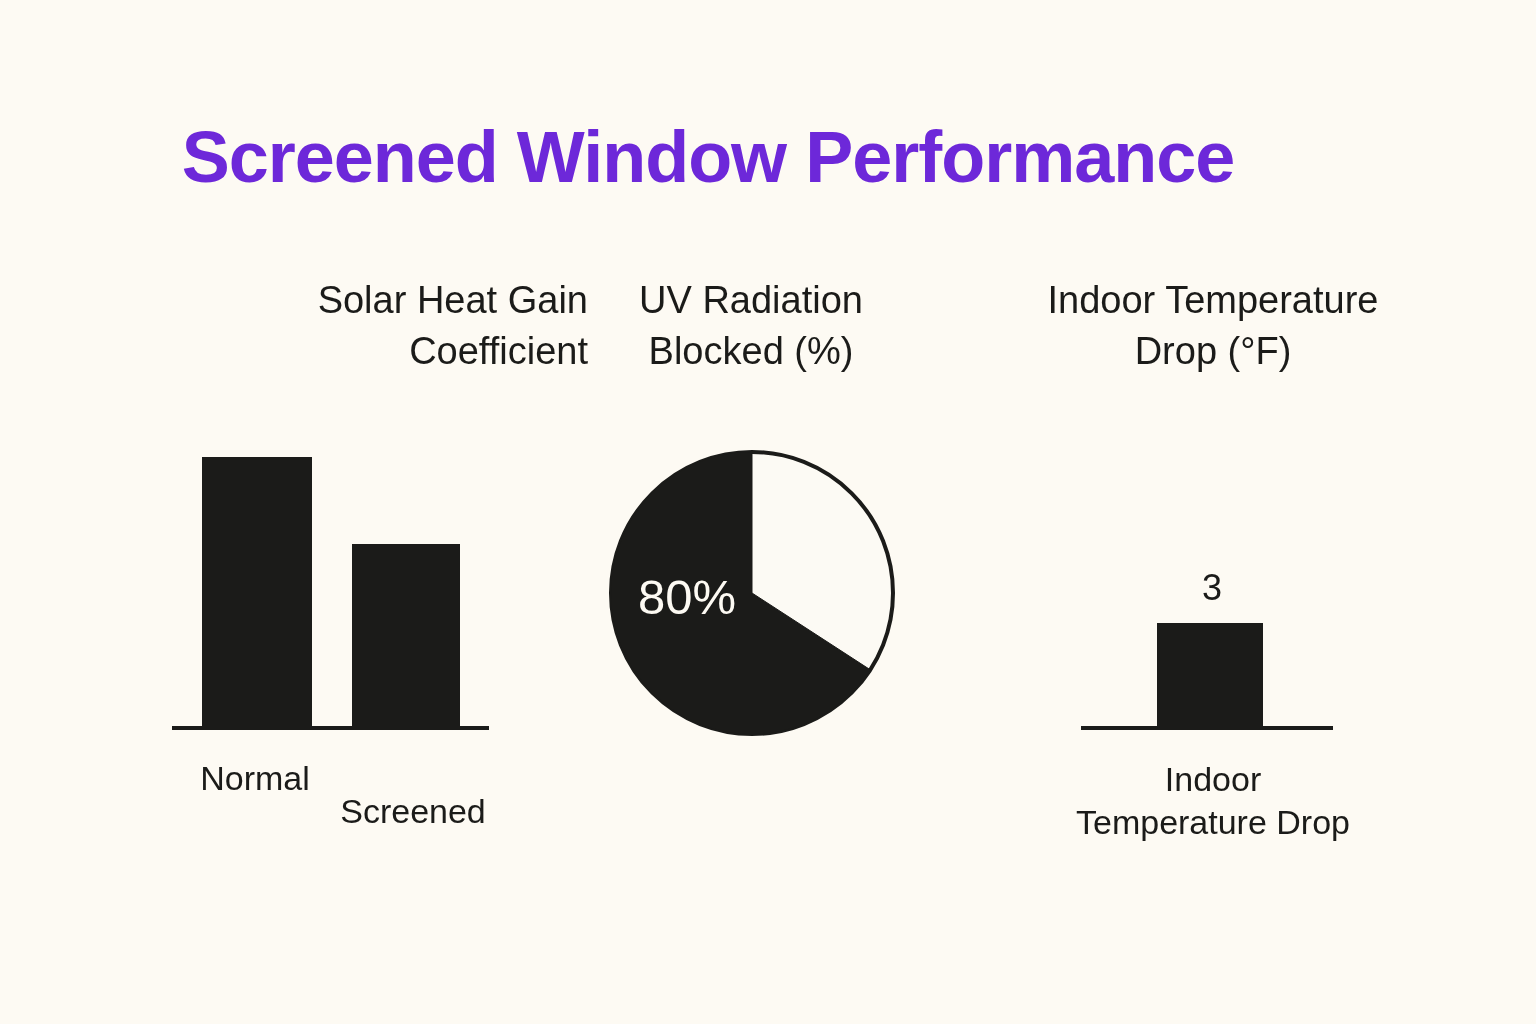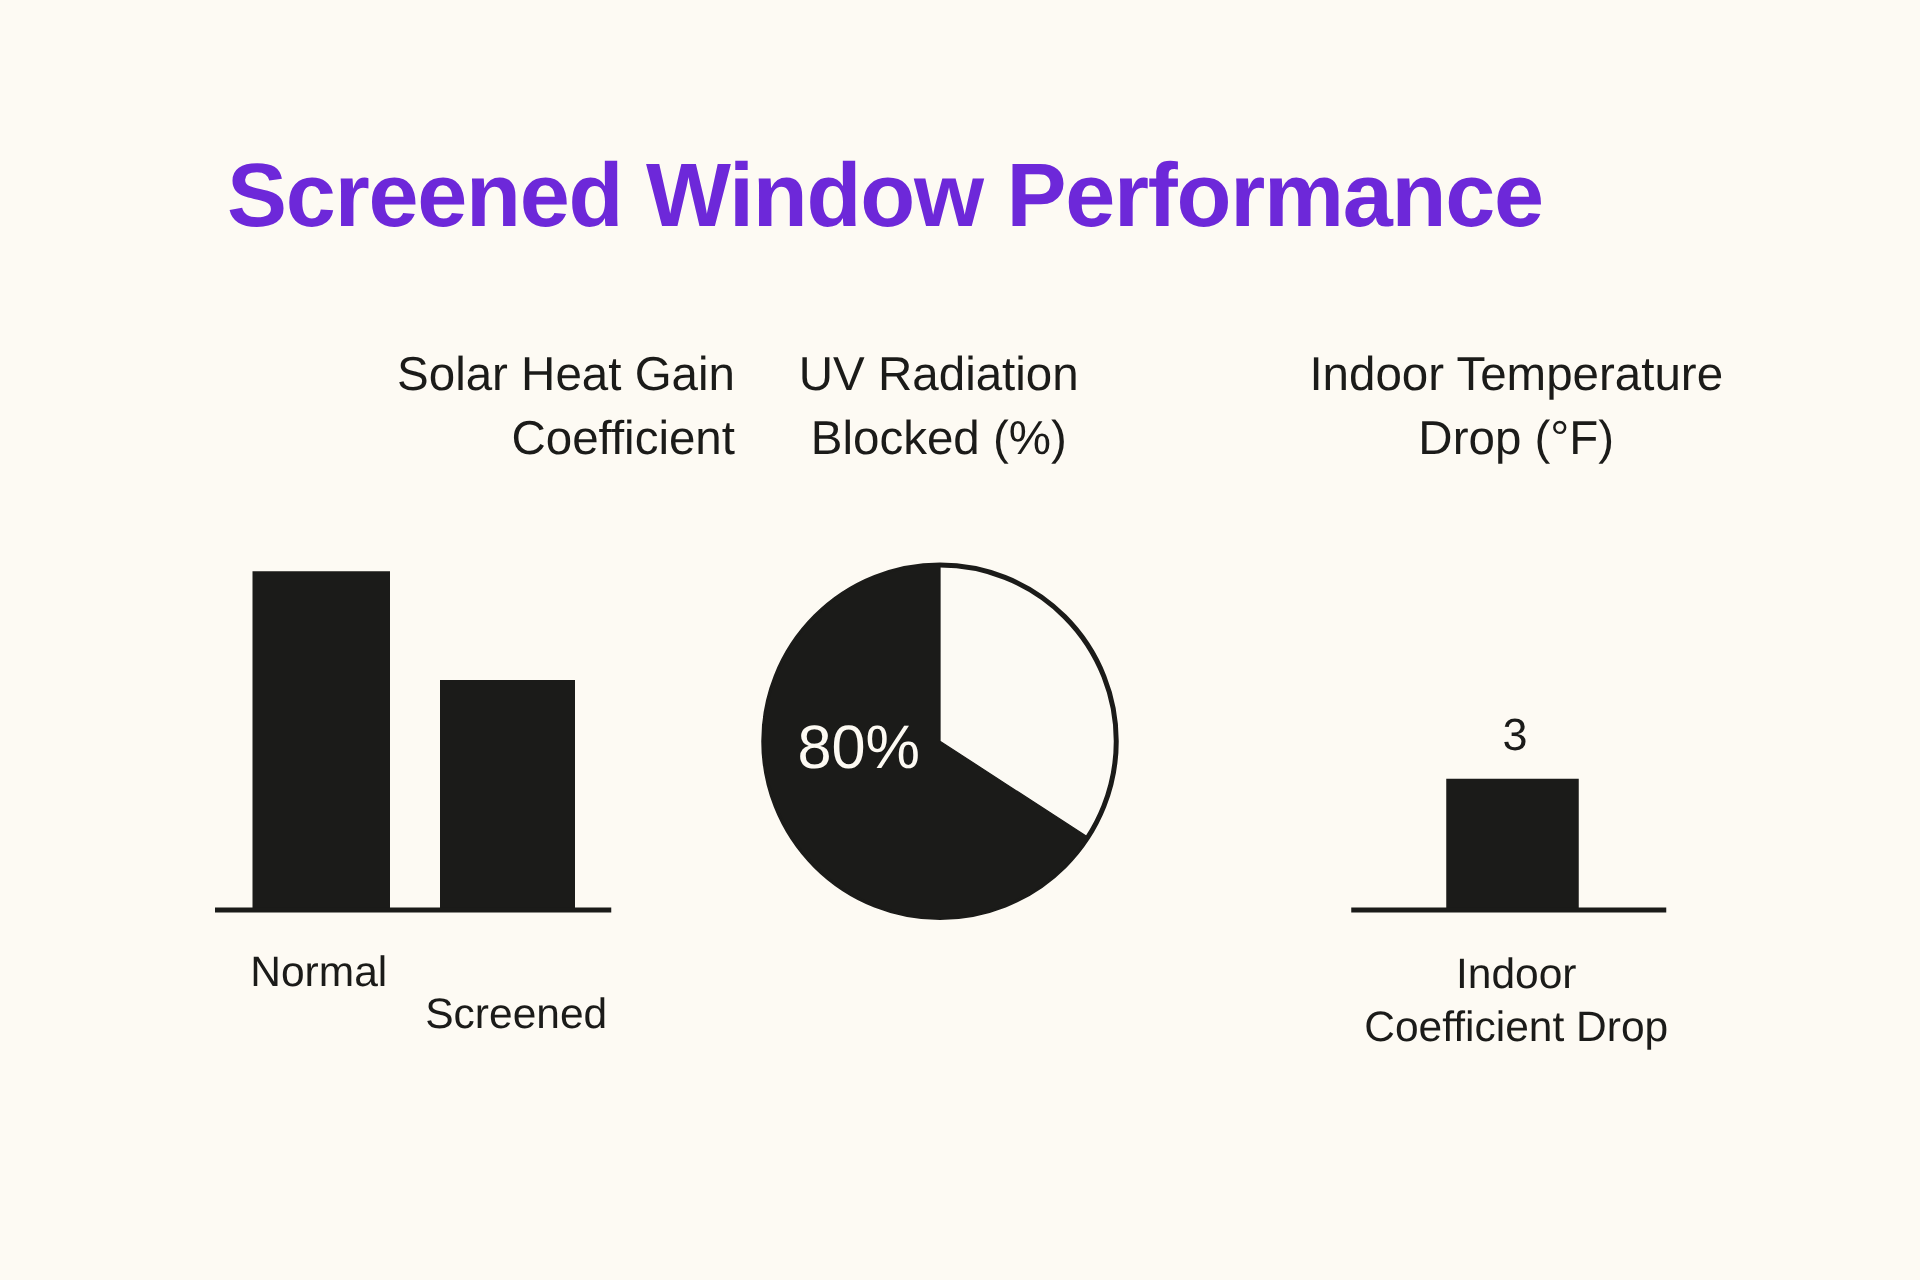--- a/index.html
+++ b/index.html
@@ -108,16 +108,16 @@
     <circle cx="150" cy="150" r="141" fill="#fcfaf4" stroke="#1b1b19" stroke-width="4"></circle>
     <path fill="#1b1b19" stroke="#1b1b19" stroke-width="1" d="M 150 150 L 268.3 226.8 A 141 141 0 1 1 150 9 Z"></path>
     <text x="85" y="171" text-anchor="middle" font-size="49" fill="#fdfaf3" font-family="Liberation Sans, DejaVu Sans, sans-serif">80%</text>
   </svg>
 
   <div>
     <div class="value-label c3-value">3</div>
     <div class="bar c3-bar" style="height: 105px;"></div>
     <div class="baseline c3-baseline"></div>
     <div class="axis-label c3-label">Indoor
-Coefficient Drop</div>
+Temperature Drop</div>
   </div>
 
 </div>
 
 </body></html>

